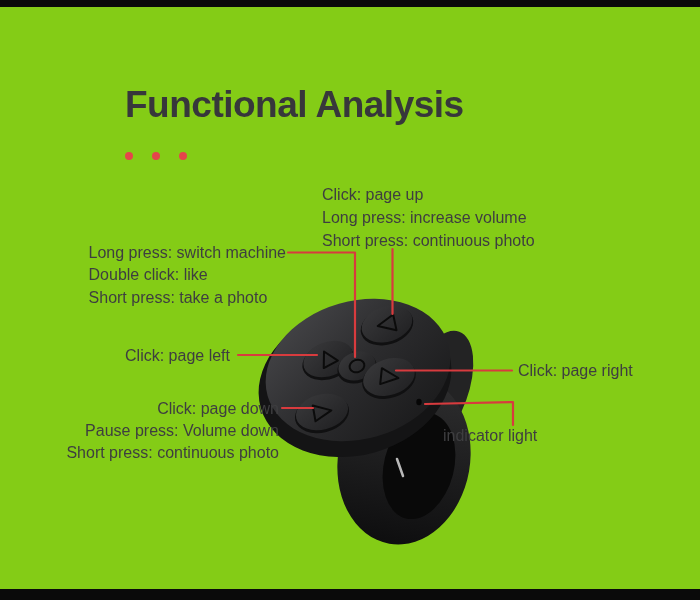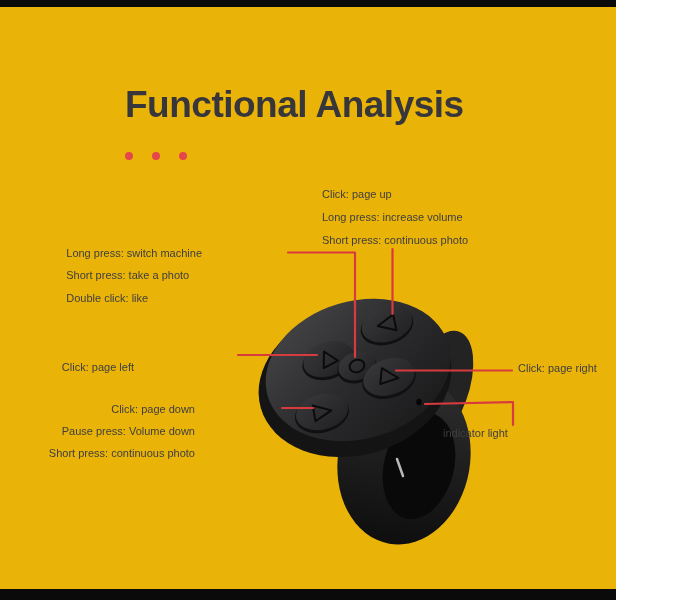--- a/index.html
+++ b/index.html
@@ -1,39 +1,39 @@
 <!DOCTYPE html>
 <html style="--accent: #d83b3e; --accentBright: #e4464b; --titleColor: #37373b; --textColor: #3e3e40; --frameBar: #0a0a0a;"><head>
 <meta charset="utf-8">
 <style>
   html,body{margin:0;padding:0;background:#ffffff;}
   #stage{
-    position:relative;width:616px;height:600px;overflow:hidden;
-    background:#eab308;font-family:"Liberation Sans", sans-serif;
+    position:relative;width:700px;height:600px;overflow:hidden;
+    background:#84cc16;font-family:"Liberation Sans", sans-serif;
   }
   .frame-bar{position:absolute;left:0;width:700px;background:var(--frameBar);}
   #top-bar{top:0;height:7px;}
   #bottom-bar{top:589px;height:11px;}
 
   #page-title{
     position:absolute;left:125px;top:84px;
     font-size:37px;font-weight:bold;letter-spacing:-0.5px;
     color:var(--titleColor);white-space:nowrap;z-index:3;
   }
   #accent-dots{position:absolute;left:125px;top:152px;display:flex;gap:19px;z-index:3;}
   .accent-dot{width:8px;height:8px;border-radius:50%;background:var(--accentBright);}
 
   .ann{
-    position:absolute;color:var(--textColor);font-size:11px;z-index:3;
+    position:absolute;color:var(--textColor);font-size:16px;z-index:3;
     white-space:nowrap;
   }
   .ann div{white-space:nowrap;}
   #ann-top{left:322px;top:183px;line-height:23px;text-align:left;}
   #ann-center{right:414px;top:242px;line-height:22.4px;}
-  #ann-left{right:482px;top:347px;margin-top:14px;}
+  #ann-left{right:470px;top:347px;}
   #ann-right{left:518px;top:362px;}
   #ann-down{right:421px;top:398px;line-height:22px;text-align:right;}
   #ann-indicator{left:443px;top:427px;}
 
   #device-svg{position:absolute;left:0;top:0;z-index:1;}
   .callout{stroke:var(--accent);stroke-width:2.2;fill:none;stroke-linecap:round;stroke-linejoin:round;}
   .glyph{stroke:#0b0b0b;stroke-width:2;fill:none;stroke-linejoin:round;}
 </style>
 </head>
 <body>
@@ -52,22 +52,22 @@
   </div>
 
   <div id="ann-top" class="ann">
     <div>Click: page up</div>
     <div>Long press: increase volume</div>
     <div>Short press: continuous photo</div>
   </div>
 
   <div id="ann-center" class="ann">
     <div>Long press: switch machine</div>
+    <div>Double click: like</div>
     <div>Short press: take a photo</div>
-    <div>Double click: like</div>
   </div>
 
   <div id="ann-left" class="ann">Click: page left</div>
 
   <div id="ann-right" class="ann">Click: page right</div>
 
   <div id="ann-down" class="ann">
     <div>Click: page down</div>
     <div>Pause press: Volume down</div>
     <div>Short press: continuous photo</div>

